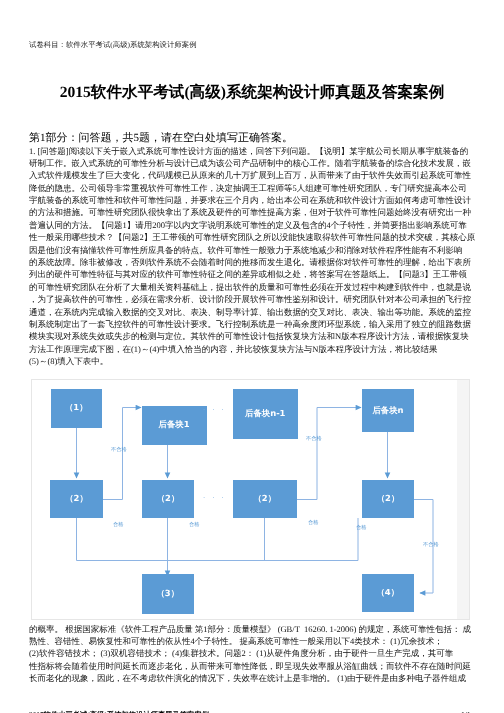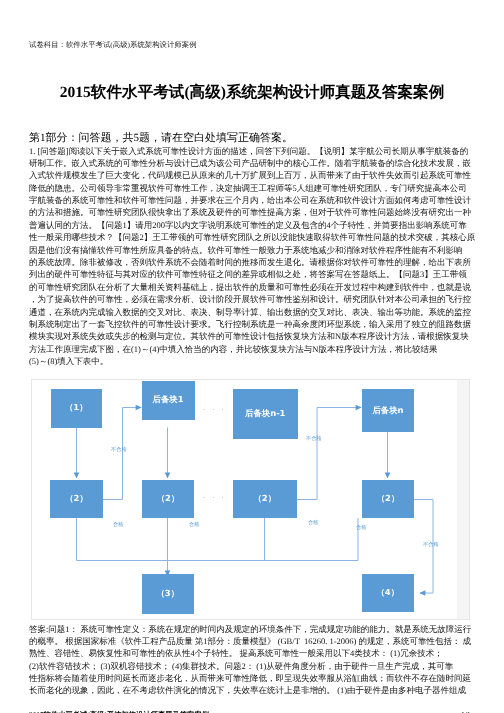--- a/index.html
+++ b/index.html
@@ -87,21 +87,21 @@
           <path d="M44.5,138 L44.5,180.5 L135.5,180.5"></path>
           <path d="M232.5,138 L232.5,180.5 L135.5,180.5"></path>
           <path d="M326,180.5 L135.5,180.5"></path>
           <path d="M135.5,138 L135.5,196" marker-end="url(#ah)"></path>
           <path d="M326,138 L326,180.5"></path>
           <path d="M382,119.5 L401,119.5 L401,213 L388,213" marker-end="url(#ah)"></path>
         </g>
       </svg>
 
       <div class="node" style="left:18.5px;top:9px;width:51.5px;height:38.5px">（1）</div>
-      <div class="node" style="left:109.5px;top:1px;width:53px;height:38.5px">后备块1</div>
+      <div class="node" style="left:109.5px;top:26px;width:65px;height:38.5px">后备块1</div>
       <div class="node" style="left:201px;top:9px;width:64.5px;height:50px">后备块n-1</div>
       <div class="node" style="left:330px;top:9px;width:52px;height:43px">后备块n</div>
 
       <div class="node" style="left:18px;top:99.5px;width:53px;height:38.5px">（2）</div>
       <div class="node" style="left:110px;top:99.5px;width:52px;height:38.5px">（2）</div>
       <div class="node" style="left:200.5px;top:99.5px;width:64.5px;height:38.5px">（2）</div>
       <div class="node" style="left:330px;top:99.5px;width:52px;height:38.5px">（2）</div>
 
       <div class="node" style="left:110px;top:193.5px;width:51.5px;height:40px">（3）</div>
       <div class="node" style="left:330px;top:194px;width:51.5px;height:38px">（4）</div>
@@ -115,21 +115,20 @@
 
       <div class="lbl" style="left:81px;top:141px">合格</div>
       <div class="lbl" style="left:157px;top:141px">合格</div>
       <div class="lbl" style="left:276px;top:139px">合格</div>
       <div class="lbl" style="left:324px;top:144px">合格</div>
     </div>
     <div class="figscroll"></div>
   </div>
 
   <div class="textblock" id="answer-block">
-      <div class="ln">答案:问题1： 系统可靠性定义：系统在规定的时间内及规定的环境条件下，完成规定功能的能力。就是系统无故障运行</div>
       <div class="ln">的概率。 根据国家标准《软件工程产品质量 第1部分：质量模型》 (GB/T  16260. 1-2006) 的规定，系统可靠性包括： 成</div>
       <div class="ln">熟性、容错性、易恢复性和可靠性的依从性4个子特性。 提高系统可靠性一般采用以下4类技术： (1)冗余技术；</div>
       <div class="ln">(2)软件容错技术； (3)双机容错技术； (4)集群技术。问题2： (1)从硬件角度分析，由于硬件一旦生产完成，其可靠</div>
       <div class="ln">性指标将会随着使用时间延长而逐步老化，从而带来可靠性降低，即呈现失效率服从浴缸曲线；而软件不存在随时间延</div>
       <div class="ln">长而老化的现象，因此，在不考虑软件演化的情况下，失效率在统计上是非增的。 (1)由于硬件是由多种电子器件组成</div>
   </div>
 
   <div class="footer">
     <span class="fl">2015软件水平考试(高级)系统架构设计师真题及答案案例</span>
     <span class="fr">1/1</span>

